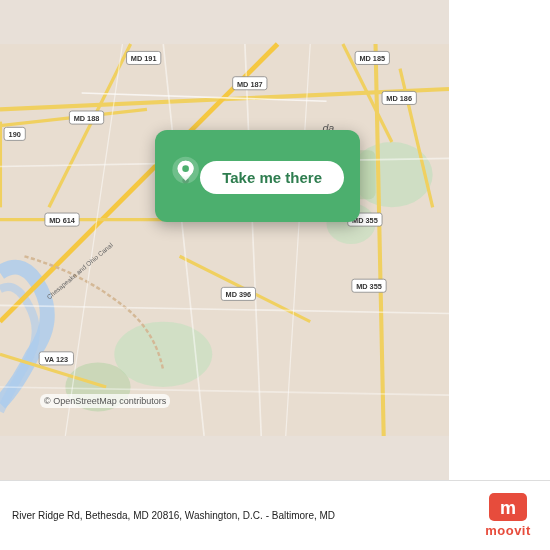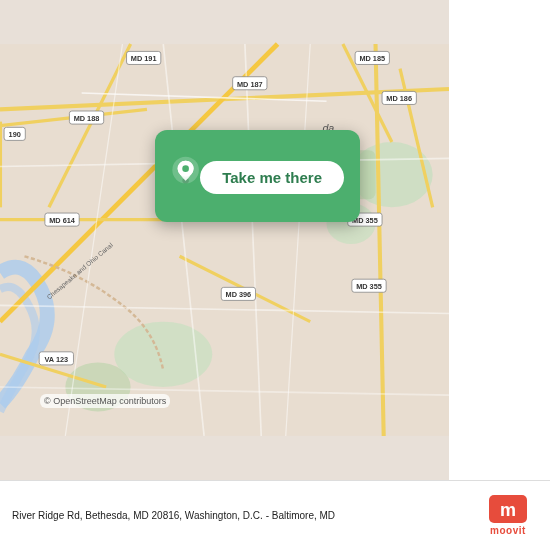--- a/index.html
+++ b/index.html
@@ -85,21 +85,21 @@
       align-items: center;
       min-width: 60px;
     }
 
     #moovit-icon {
       width: 38px;
       height: 28px;
     }
 
     #moovit-label {
-      font-size: 10px;
+      font-size: 13px;
       color: #e74c3c;
       font-weight: bold;
       letter-spacing: 0.5px;
       margin-top: 2px;
     }
 
     
     #copyright {
       position: absolute;
       bottom: 72px;

